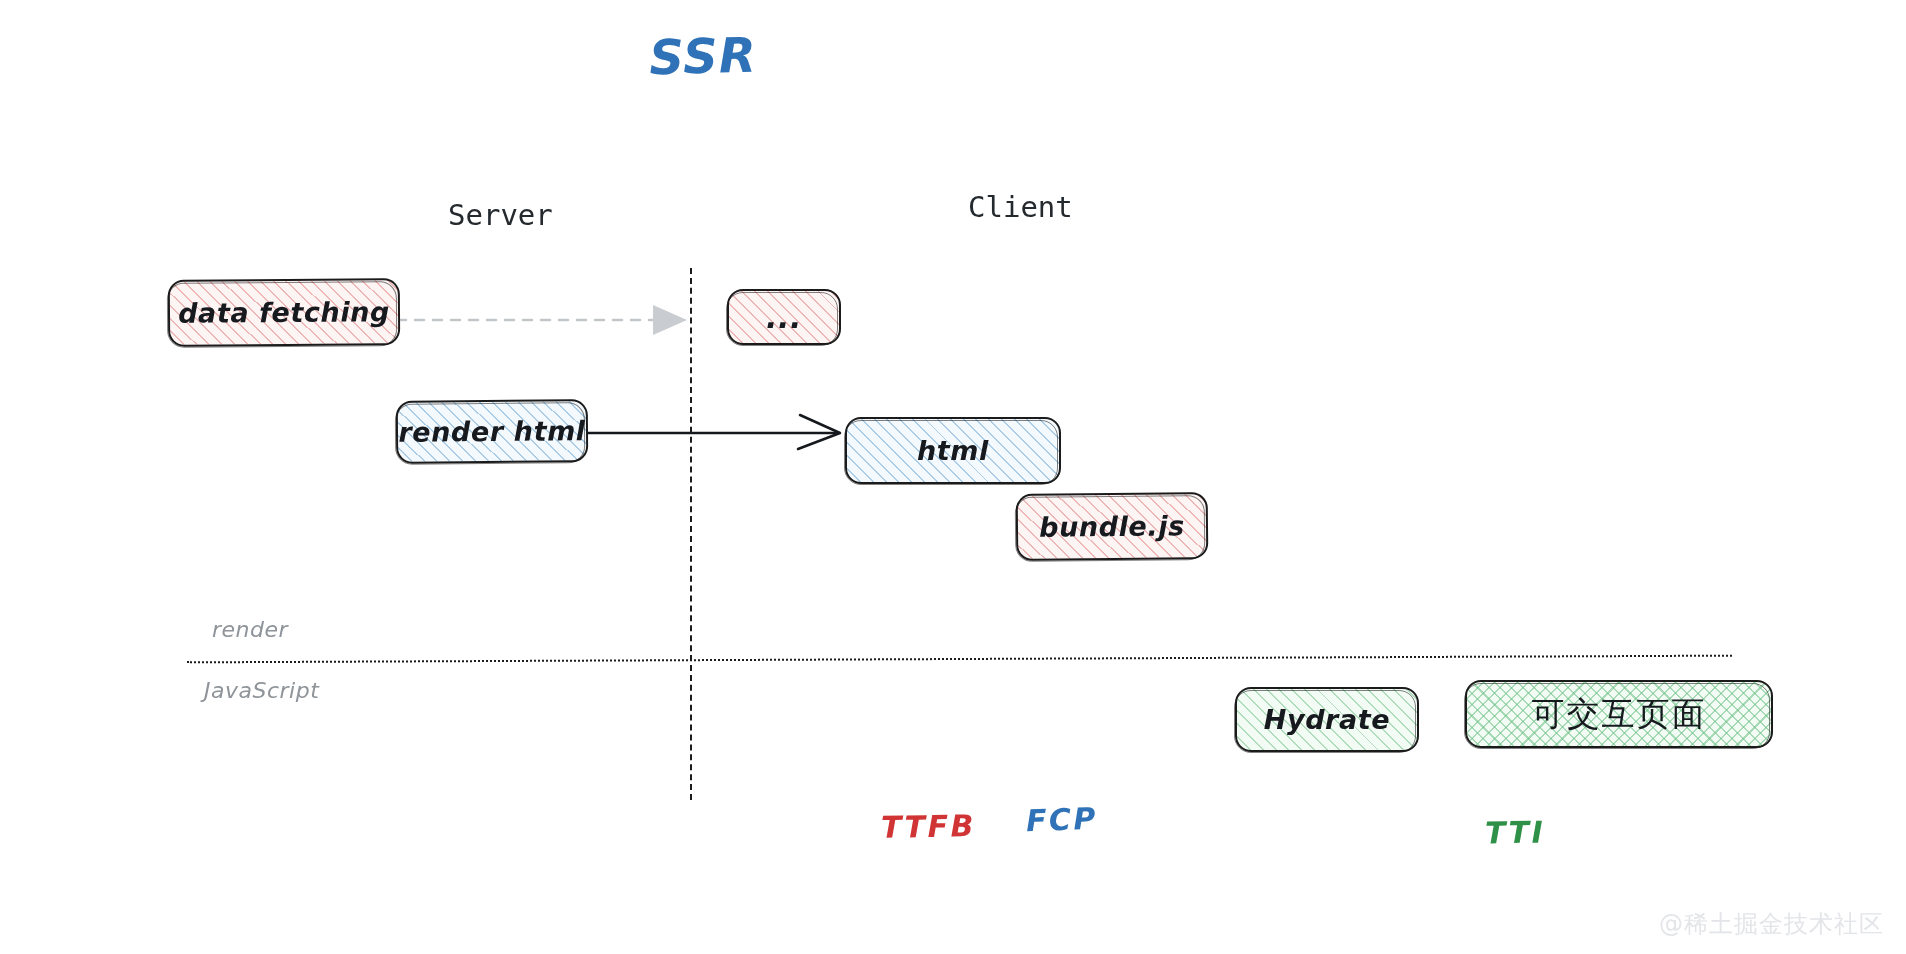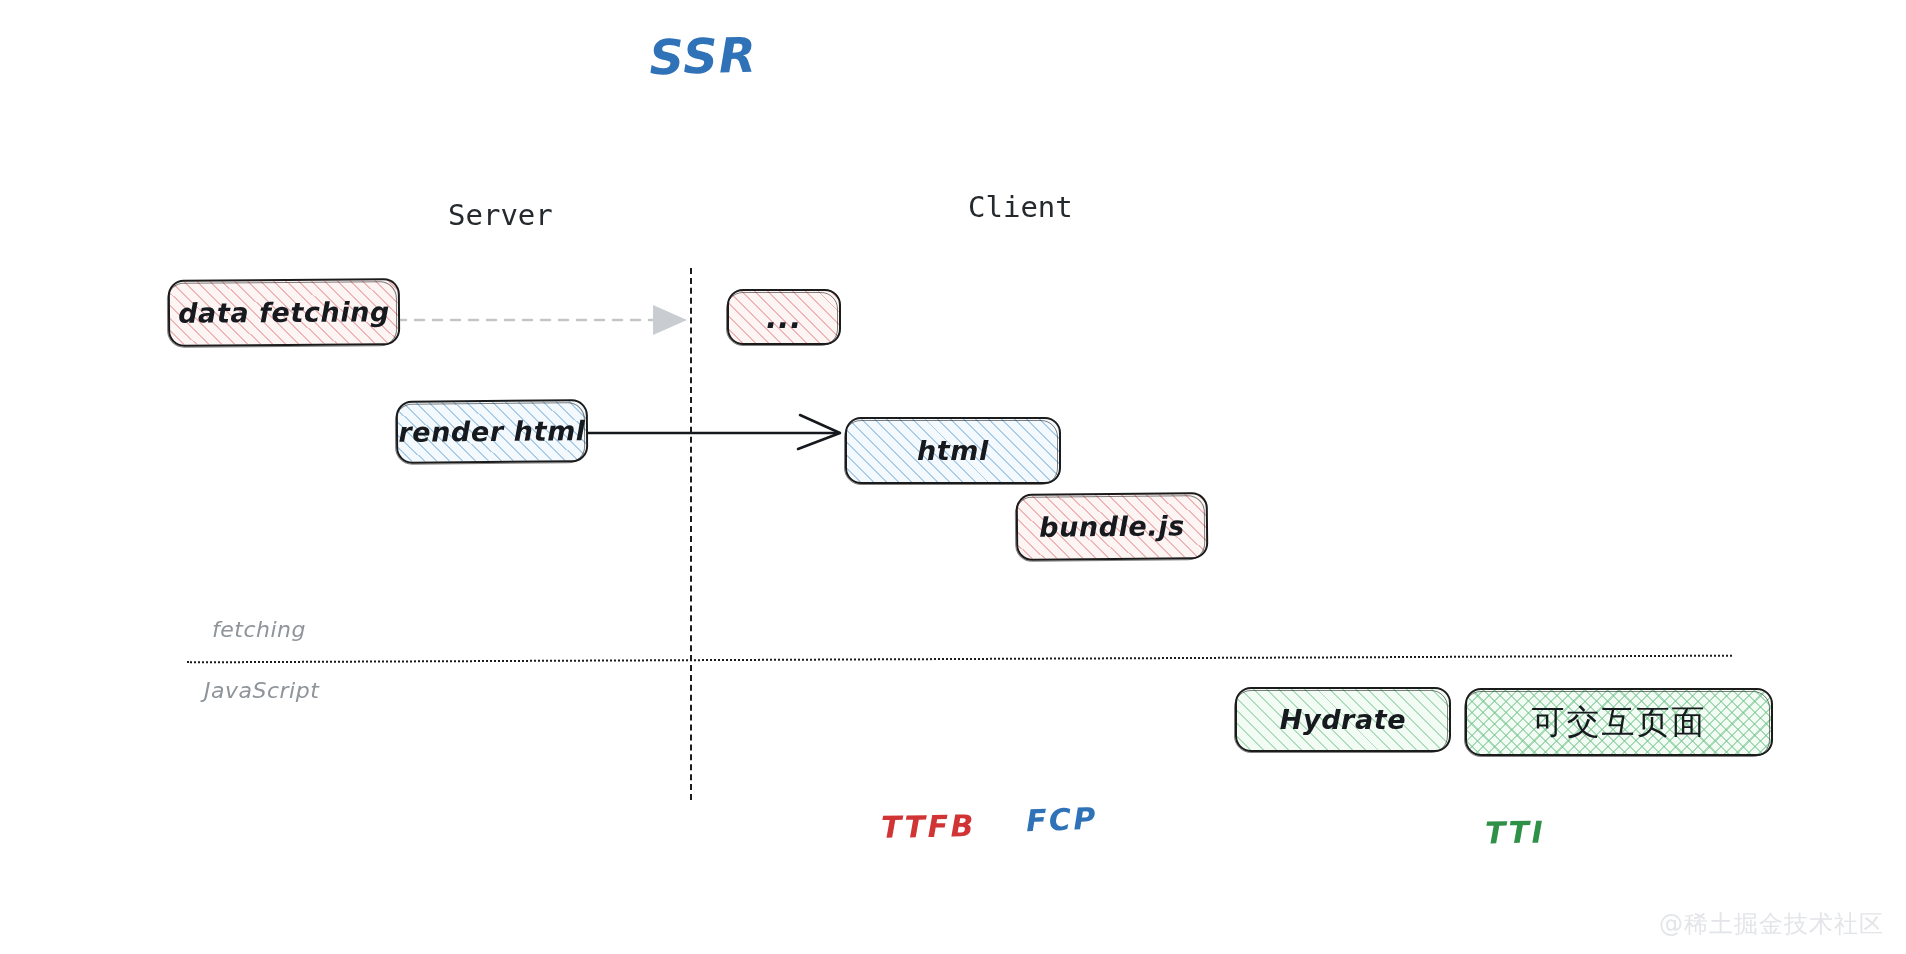--- a/index.html
+++ b/index.html
@@ -110,22 +110,22 @@
         rgba(108,192,133,0.55) 1.5px,
         rgba(0,0,0,0) 1.5px,
         rgba(0,0,0,0) 8px);
   }
 
   #node-data-fetching { left: 168px; top: 279px;  width: 232px; height: 67px; transform: rotate(-0.4deg); }
   #node-ellipsis      { left: 727px; top: 289px;  width: 114px; height: 56px; font-size: 30px; }
   #node-render-html   { left: 396px; top: 400px;  width: 192px; height: 63px; transform: rotate(-0.5deg); }
   #node-html          { left: 845px; top: 394px;  width: 216px; height: 67px; margin-top: 23px; }
   #node-bundle-js     { left: 1016px; top: 493px; width: 192px; height: 67px; transform: rotate(-0.6deg); }
-  #node-hydrate       { left: 1235px; top: 687px; width: 216px; height: 65px; }
-  #node-interactive   { left: 1465px; top: 680px; width: 308px; height: 68px; margin-top: 8px; }
+  #node-hydrate       { left: 1235px; top: 687px; width: 184px; height: 65px; }
+  #node-interactive   { left: 1465px; top: 680px; width: 308px; height: 68px; }
   #node-interactive .node-text {
     font-family: "DejaVu Sans", sans-serif;
     font-style: normal;
     font-weight: normal;
     font-size: 33px;
     letter-spacing: 2px;
   }
 
   
   .lane-label {
@@ -195,21 +195,21 @@
   <div class="title" id="diagram-title">SSR</div>
 
   <div class="col-label" id="label-server">Server</div>
 
   <div class="col-label" id="label-client">Client</div>
 
   <div id="divider-vertical"></div>
 
   <div id="divider-horizontal"></div>
 
-  <div class="lane-label" id="label-network">fetching</div>
+  <div class="lane-label" id="label-network">render</div>
 
   <div class="lane-label" id="label-javascript">JavaScript</div>
 
   <div class="connector" id="connector-fetch-to-client">
     <svg width="300" height="40" viewBox="0 0 300 40">
       <path d="M2 20 L258 20" stroke="#c3c6c9" stroke-width="2.4" stroke-dasharray="9 9" fill="none" stroke-linecap="round"></path>
       <path d="M258 5 L292 20 L258 35 Z" fill="#c9ccd0"></path>
     </svg>
   </div>
 

